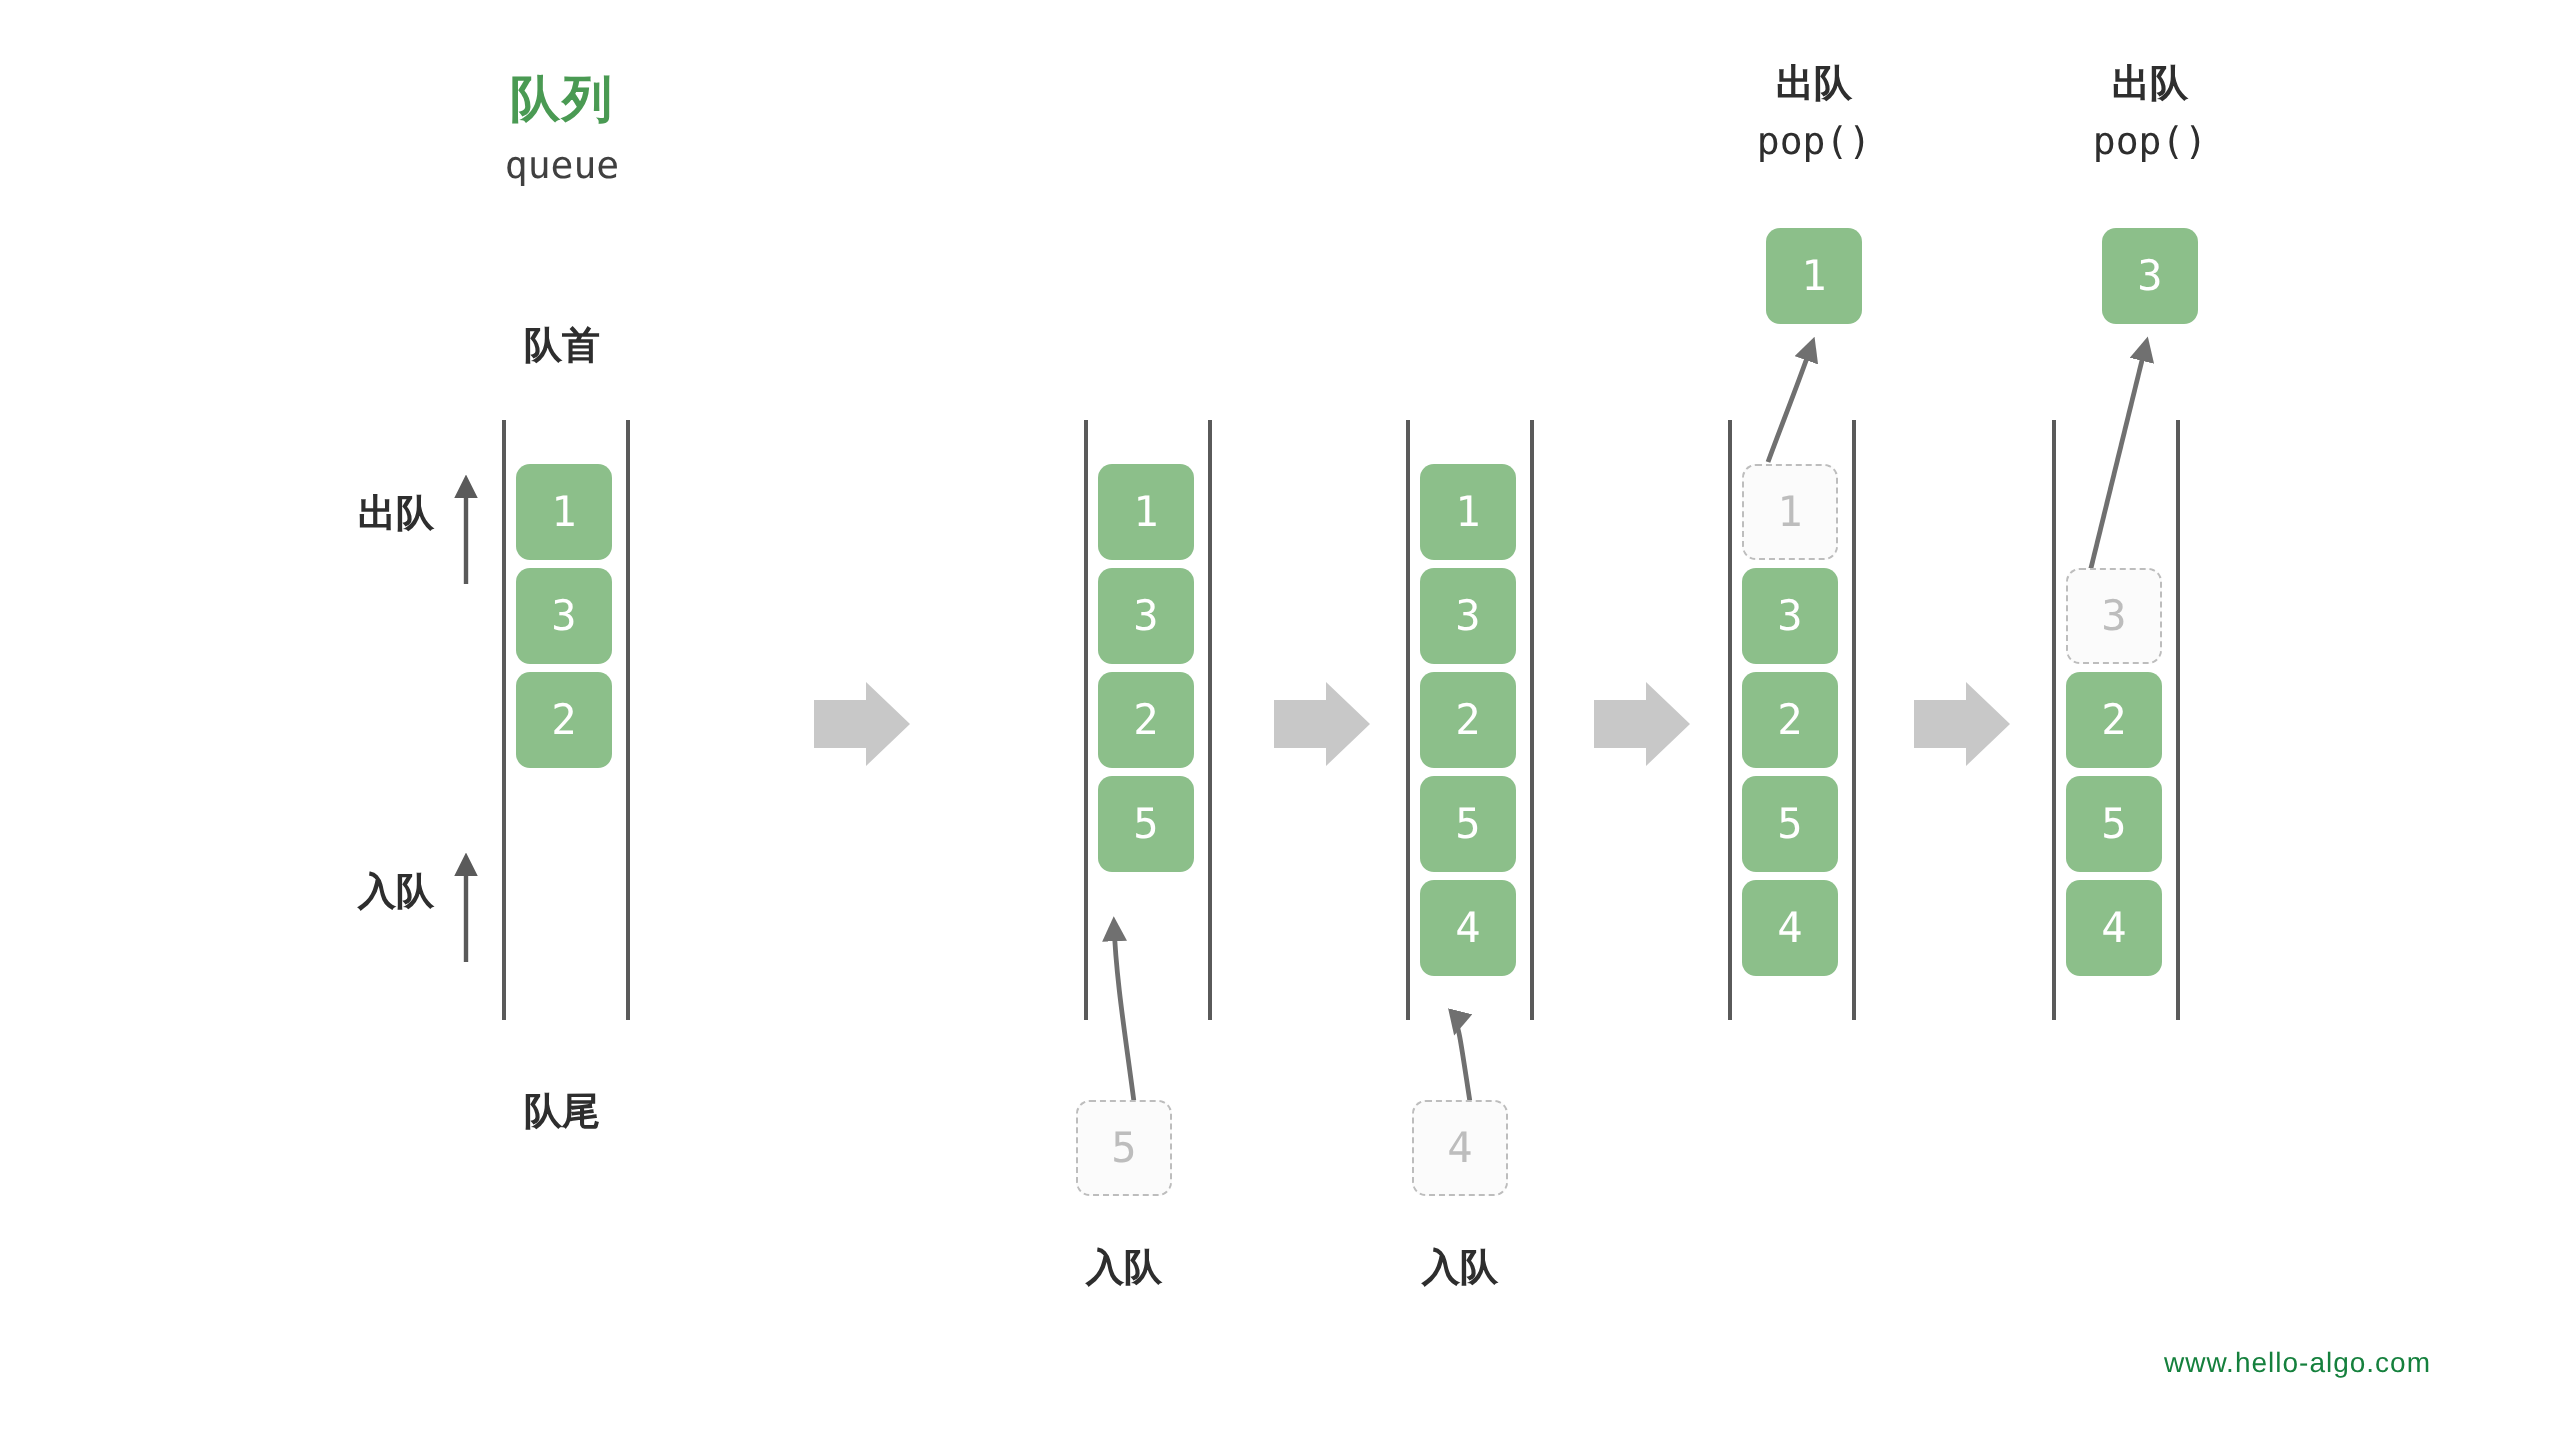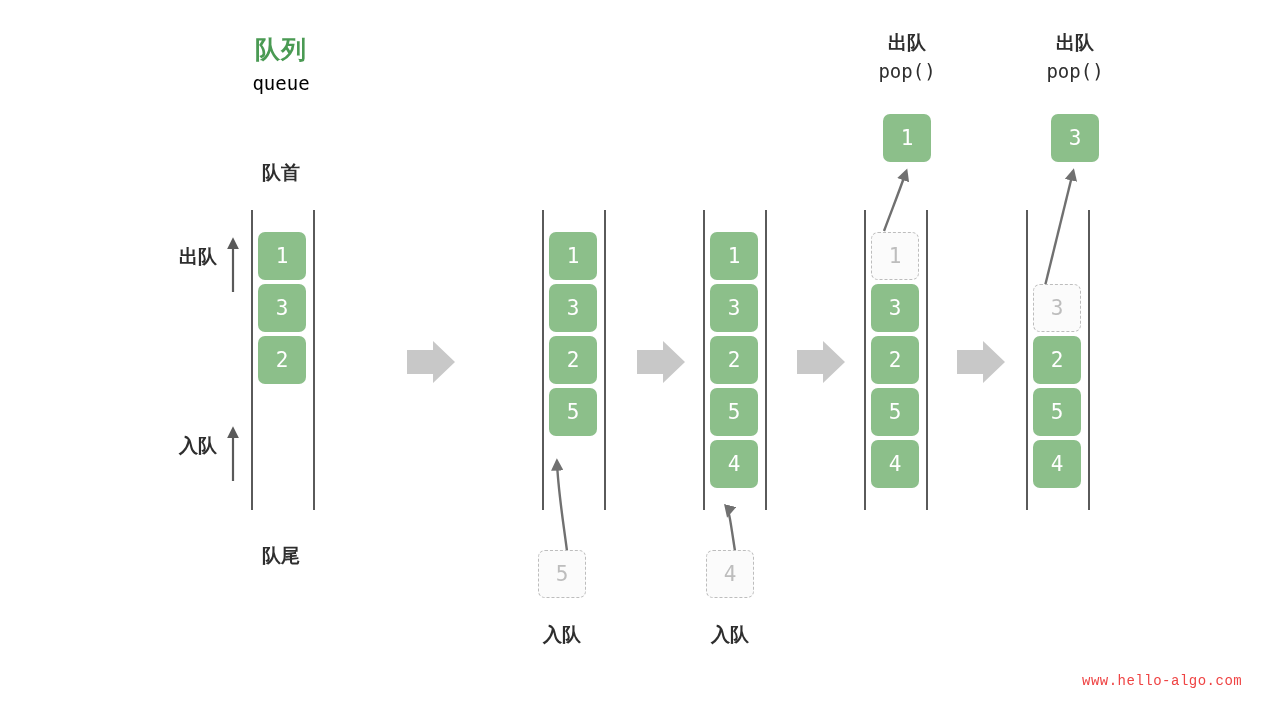--- a/index.html
+++ b/index.html
@@ -31,21 +31,21 @@
     font-size: 25px;
     font-weight: bold;
     color: #4a9a53;
     text-align: center;
     letter-spacing: 1px;
     white-space: nowrap;
   }
   .title-en {
     font-family: "DejaVu Sans Mono", "Liberation Mono", monospace;
     font-size: 19px;
-    color: #000000;
+    color: #404040;
     text-align: center;
     white-space: nowrap;
   }
 
   .end-label {
     font-size: 19px;
     font-weight: bold;
     color: #2e2e2e;
     text-align: center;
     white-space: nowrap;
@@ -108,23 +108,23 @@
   }
   .cell.ghost {
     background: #fbfbfb;
     color: #bdbdbd;
     border: 1.6px dashed #bdbdbd;
   }
 
   
   .watermark {
     position: absolute;
-    font-family: Liberation Mono, monospace;
+    font-family: Liberation Sans, sans-serif;
     font-size: 14px;
-    color: #ef4444;
+    color: #15803d;
     white-space: nowrap;
     letter-spacing: 0.5px;
   }
 
   svg.overlay {
     position: absolute;
     left: 0; top: 0;
     width: 1280px;
     height: 720px;
     pointer-events: none;

